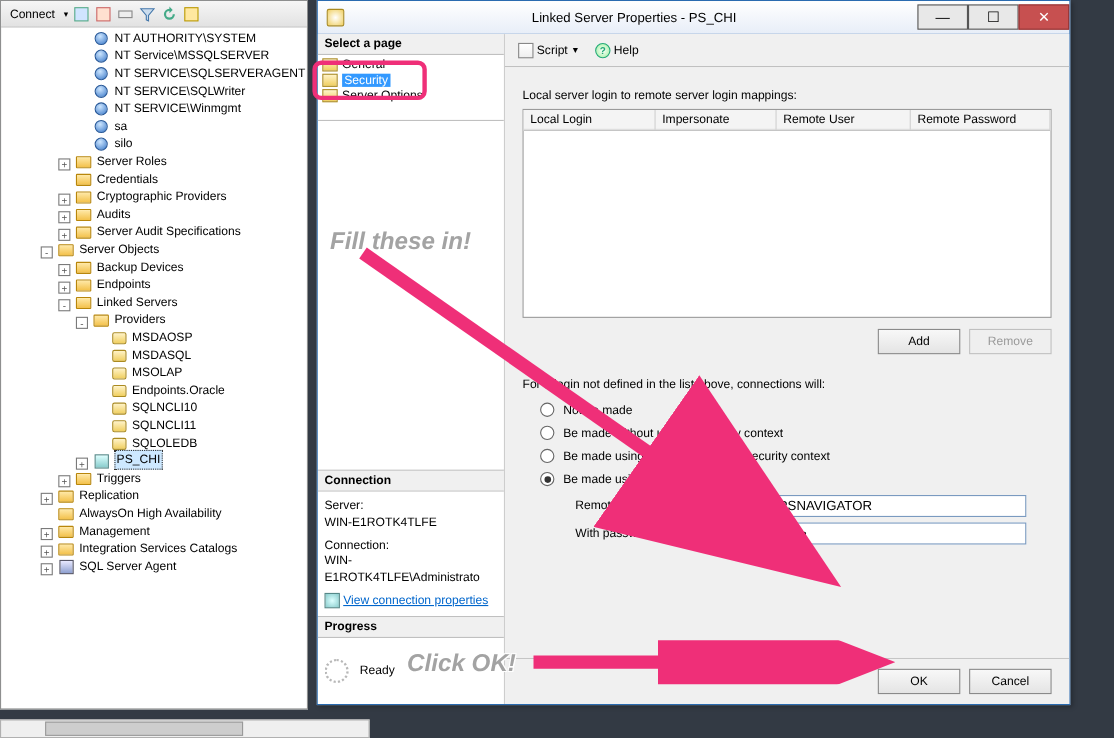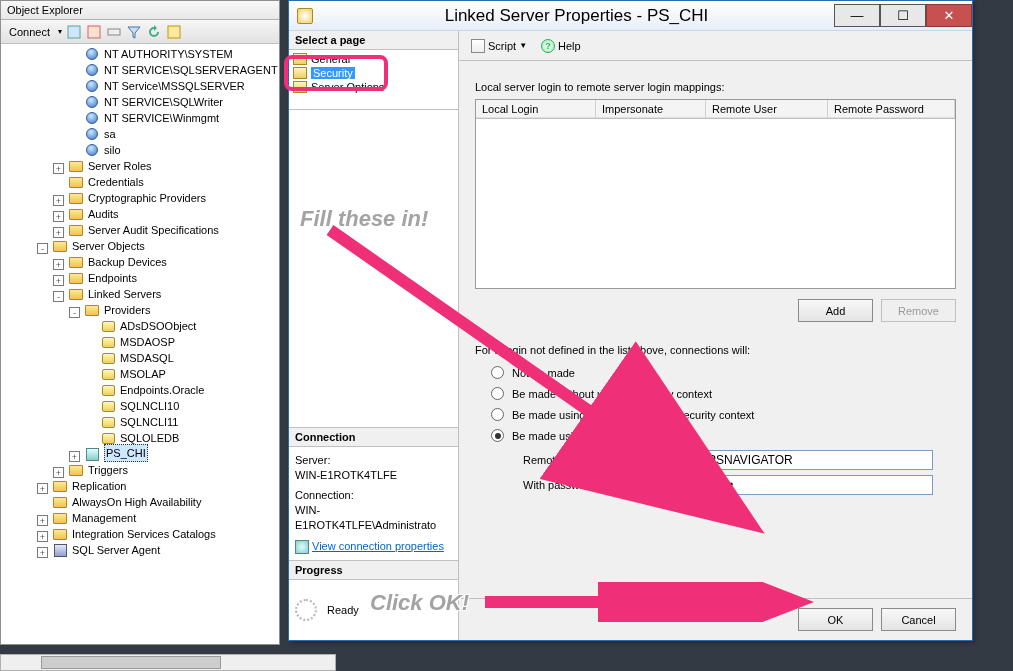--- a/index.html
+++ b/index.html
@@ -25,21 +25,21 @@
 .tree .link-ic { width:13px;height:13px; background:linear-gradient(#dff,#8cc); border:1px solid #588;}
 .tree .sel { background:#cde8ff; border:1px dotted #333; padding:0 1px; }
 
 .hscroll { position:absolute; left:0; bottom:0; width:336px; height:17px; background:#efefef; border:1px solid #b0b0b0; display:flex; align-items:center; }
 .hscroll .thumb { background:#cdcdcd; height:13px; width:180px; margin-left:40px; border:1px solid #999; }
 
 
 .dialog { position:absolute; left:288px; top:0; width:685px; height:641px; background:#fff; border:1px solid #2a6bb0; box-shadow: 2px 2px 4px rgba(0,0,0,.25); }
 .titlebar { height:30px; background:linear-gradient(#fff,#e8eef8); display:flex; align-items:center; padding-left:8px; border-bottom:1px solid #c7d6ea;}
 .titlebar .ticon2 { width:16px;height:16px; background:radial-gradient(circle,#fff,#f0cf60); border:1px solid #aa8a20; border-radius:2px; margin-right:6px;}
-.titlebar .ttext { flex:1; text-align:center; font-size:17px; }
+.titlebar .ttext { flex:1; text-align:center; font-size:12px; }
 .winbtns { display:flex; }
 .winbtn { width:46px; height:23px; border:1px solid #555; display:flex; align-items:center; justify-content:center; font-size:13px; background:#e8e8e8; margin-top:-1px;}
 .winbtn.close { background:#c75050; color:#fff; border-color:#943636; }
 
 .dlg-body { display:flex; height: calc(100% - 30px); }
 .leftpane { width:170px; background:#f0f0f0; border-right:1px solid #c0c0c0; display:flex; flex-direction:column; }
 .lp-section-title { background:#f0f0f0; border-bottom:1px solid #c0c0c0; padding:3px 6px; font-weight:bold; }
 .lp-pages { padding:2px; background:#fff; flex:0 0 auto; border-bottom:1px solid #c0c0c0; height:60px; }
 .lp-pages .pitem { display:flex; align-items:flex-start; gap:4px; padding:1px 2px; }
 .lp-pages .pitem .picon { width:14px; height:12px; background:linear-gradient(#fff3c8,#f0cf60); border:1px solid #aa8a20; }
@@ -83,21 +83,20 @@
 
 .annot { position:absolute; pointer-events:none; z-index:50; }
 .annot-box { border:4px solid #ef2f78; border-radius:8px; }
 .annot-text { color:#a3a3a3; font-size:22px; font-weight:bold; font-style:italic; text-shadow: -1px -1px 0 #fff,1px -1px 0 #fff,-1px 1px 0 #fff,1px 1px 0 #fff; }
 .arrow { position:absolute; z-index:49; }
 </style>
 </head>
 <body>
 
 <div class="obj-explorer">
-  <div class="oe-title">Object Explorer</div>
   <div class="oe-toolbar">
     <span class="conn">Connect</span>
       <span style="font-size:8px;">▾</span>
     <span class="ticon"><svg width="16" height="16">
           <rect x="2" y="2" width="12" height="12" fill="#d0e4ff" stroke="#5a8"></rect>
         </svg></span>
     <span class="ticon"><svg width="16" height="16">
           <rect x="2" y="2" width="12" height="12" fill="#ffe0d0" stroke="#c66"></rect>
         </svg></span>
     <span class="ticon"><svg width="16" height="16">
@@ -121,29 +120,29 @@
           <span class="user-ic"></span>
         </span>
         <span>NT AUTHORITY\SYSTEM</span>
       </div>
       <div class="row">
         <span class="ind" style="width: 64px;"></span>
         <span class="noexp"></span>
         <span class="icon">
           <span class="user-ic"></span>
         </span>
+        <span>NT Service\MSSQLSERVER</span>
+      </div>
+      <div class="row">
+        <span class="ind" style="width: 64px;"></span>
+        <span class="noexp"></span>
+        <span class="icon">
+          <span class="user-ic"></span>
+        </span>
         <span>NT SERVICE\SQLSERVERAGENT</span>
-      </div>
-      <div class="row">
-        <span class="ind" style="width: 64px;"></span>
-        <span class="noexp"></span>
-        <span class="icon">
-          <span class="user-ic"></span>
-        </span>
-        <span>NT Service\MSSQLSERVER</span>
       </div>
       <div class="row">
         <span class="ind" style="width: 64px;"></span>
         <span class="noexp"></span>
         <span class="icon">
           <span class="user-ic"></span>
         </span>
         <span>NT SERVICE\SQLWriter</span>
       </div>
       <div class="row">
@@ -242,28 +241,20 @@
         </span>
         <span>Linked Servers</span>
       </div>
       <div class="row">
         <span class="ind" style="width: 64px;"></span>
         <span class="exp">-</span>
         <span class="icon">
           <span class="folder-open"></span>
         </span>
         <span>Providers</span>
-      </div>
-      <div class="row">
-        <span class="ind" style="width: 80px;"></span>
-        <span class="noexp"></span>
-        <span class="icon">
-          <span class="db-ic"></span>
-        </span>
-        <span>ADsDSOObject</span>
       </div>
       <div class="row">
         <span class="ind" style="width: 80px;"></span>
         <span class="noexp"></span>
         <span class="icon">
           <span class="db-ic"></span>
         </span>
         <span>MSDAOSP</span>
       </div>
       <div class="row">

